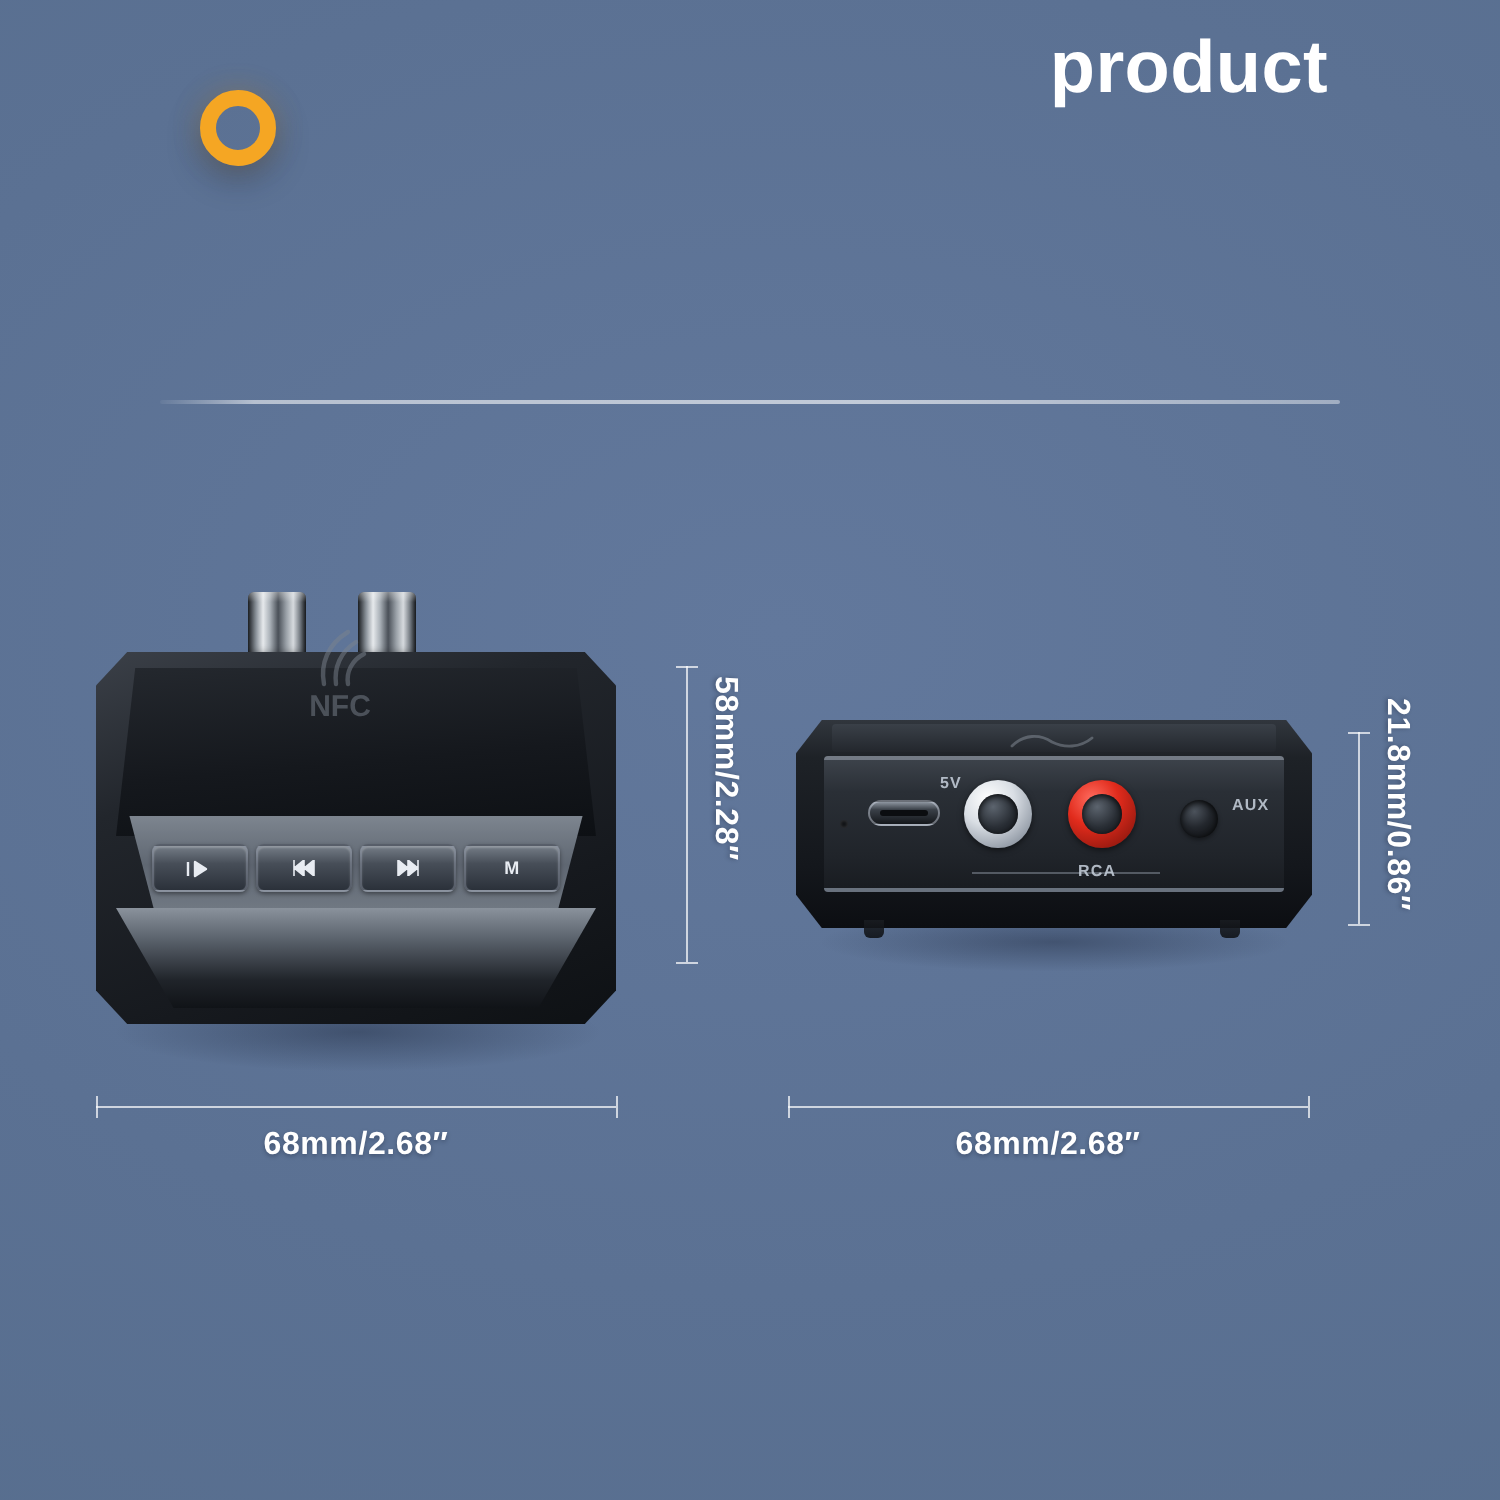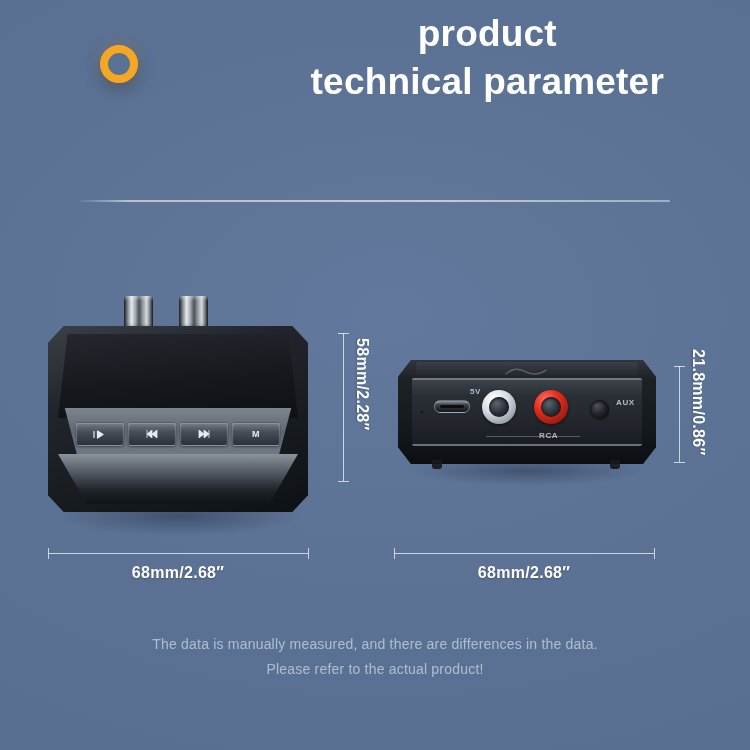--- a/index.html
+++ b/index.html
@@ -402,33 +402,42 @@
 </style>
 </head>
 <body>
 
 <div class="stage">
 
   <div class="brand-mark"></div>
 
   <div class="title-block">
     <span class="title-line1">product</span>
-    <span class="title-line2">technical parameter</span>
   </div>
 
   <div class="divider"></div>
 
   <div class="dev-top">
     <div class="dev-top-shadow"></div>
     <div class="rca-post p1"></div>
     <div class="rca-post p2"></div>
 
     <div class="dev-body"></div>
     <div class="dev-top-face"></div>
 
+    <div class="nfc-mark">
+      <svg width="52" height="54" viewBox="0 0 52 54">
+        <g fill="none" stroke="#7b838e" stroke-width="2.2" stroke-linecap="round">
+          <path d="M30 6 C20 12 16 22 18 32"></path>
+          <path d="M34 11 C26 16 23 24 24 32"></path>
+          <path d="M38 17 C32 20 29 26 30 32"></path>
+        </g>
+        <text x="26" y="48" font-family="Liberation Sans, sans-serif" font-size="15" font-weight="700" fill="#7b838e" text-anchor="middle">NFC</text>
+      </svg>
+    </div>
 
     <div class="panel-band"></div>
 
     <div class="btn-row">
       <div class="dev-btn">
         <svg width="14" height="9" viewBox="0 0 14 9">
           <path d="M1 1 L1 8 M4.5 1 L10 4.5 L4.5 8 Z" fill="#e8ecf2" stroke="#e8ecf2" stroke-width="1.2" stroke-linejoin="round"></path>
         </svg>
       </div>
       <div class="dev-btn">
@@ -497,18 +506,14 @@
   <div class="dim-v-line" style="left:679px; top:366px; height:96px;"></div>
   <div class="dim-v-cap" style="left:674px; top:366px;"></div>
   <div class="dim-v-cap" style="left:674px; top:462px;"></div>
   <div class="dim-text dim-v-text" style="left:707px; top:349px;">21.8mm/0.86″</div>
 
   <div class="dim-h-line" style="left:394px; top:553px; width:260px;"></div>
   <div class="dim-h-cap" style="left:394px; top:548px;"></div>
   <div class="dim-h-cap" style="left:654px; top:548px;"></div>
   <div class="dim-text" style="left:394px; top:564px; width:260px; text-align:center;">68mm/2.68″</div>
 
-  <div class="footnote">
-    <span>The data is manually measured, and there are differences in the data.</span>
-    <span>Please refer to the actual product!</span>
-  </div>
 
 </div>
 
 </body></html>

